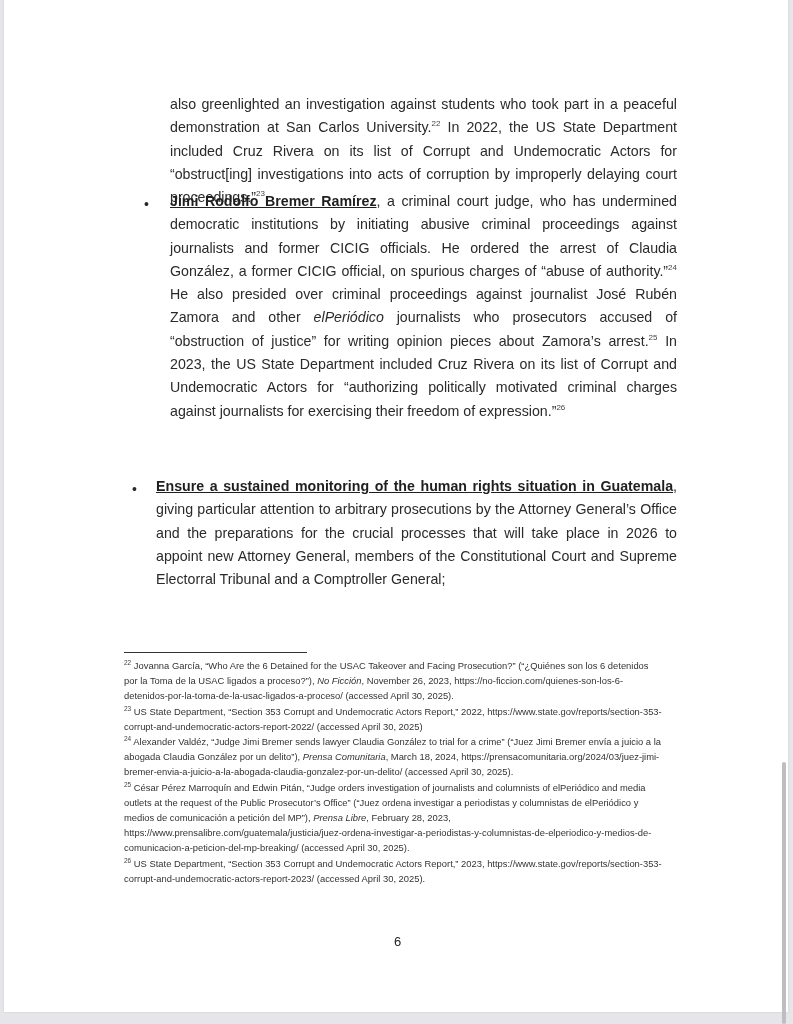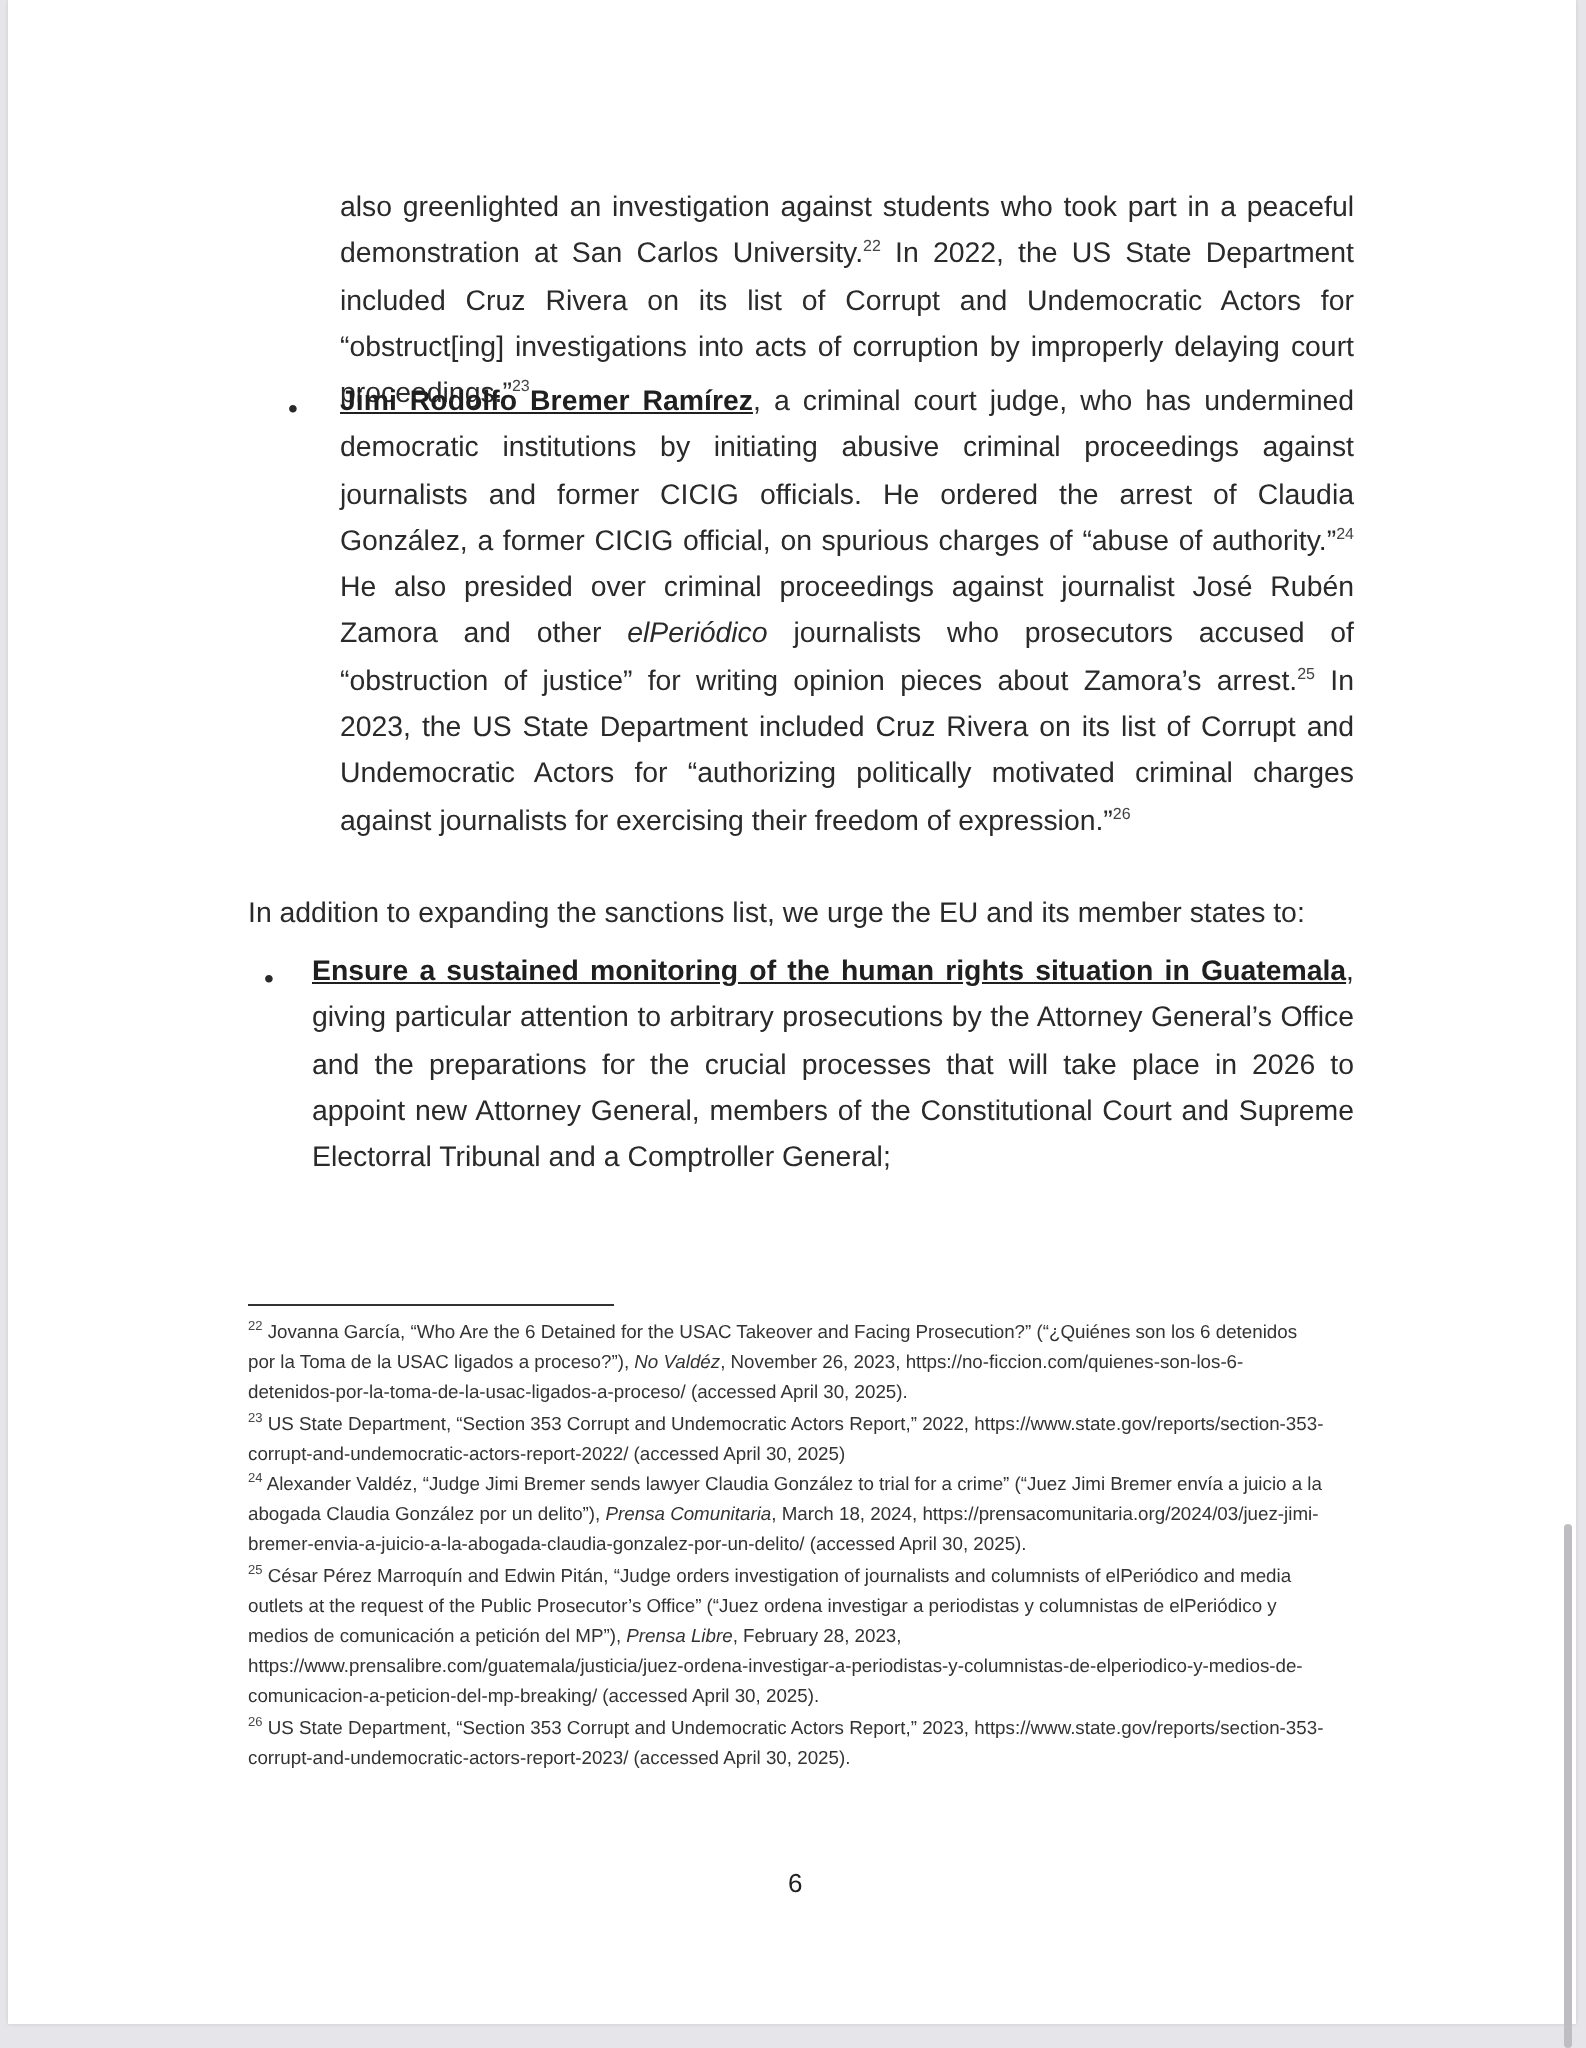--- a/index.html
+++ b/index.html
@@ -46,29 +46,28 @@
 </head>
 <body>
 
 <div class="page">
 
   <div class="body-text indent-block"><span>also greenlighted an investigation against students who took part in a peaceful demonstration at San Carlos University.</span><sup>22</sup><span> In 2022, the US State Department included Cruz Rivera on its list of Corrupt and Undemocratic Actors for “obstruct[ing] investigations into acts of corruption by improperly delaying court proceedings.”</span><sup>23</sup></div>
 
   <span class="bullet" style="left:140px; top:193px;">•</span>
   <div class="body-text bullet-block" style="top:190px;"><b>Jimi Rodolfo Bremer Ramírez</b><span>, a criminal court judge, who has undermined democratic institutions by initiating abusive criminal proceedings against journalists and former CICIG officials. He ordered the arrest of Claudia González, a former CICIG official, on spurious charges of “abuse of authority.”</span><sup>24</sup><span> He also presided over criminal proceedings against journalist José Rubén Zamora and other </span><i>elPeriódico</i><span> journalists who prosecutors accused of “obstruction of justice” for writing opinion pieces about Zamora’s arrest.</span><sup>25</sup><span> In 2023, the US State Department included Cruz Rivera on its list of Corrupt and Undemocratic Actors for “authorizing politically motivated criminal charges against journalists for exercising their freedom of expression.”</span><sup>26</sup></div>
 
-  <div class="lead">In addition to expanding the sanctions list, we urge the EU and its member states to:</div>
 
   <span class="bullet" style="left:128px; top:478px;">•</span>
   <div class="body-text" style="left:152px; width:521px; top:475px;"><b>Ensure a sustained monitoring of the human rights situation in Guatemala</b><span>, giving particular attention to arbitrary prosecutions by the Attorney General’s Office and the preparations for the crucial processes that will take place in 2026 to appoint new Attorney General, members of the Constitutional Court and Supreme Electorral Tribunal and a Comptroller General;</span></div>
 
   <div class="fn-rule"></div>
 
   <div class="footnotes">
-    <p><sup>22</sup><span> Jovanna García, “Who Are the 6 Detained for the USAC Takeover and Facing Prosecution?” (“¿Quiénes son los 6 detenidos por la Toma de la USAC ligados a proceso?”), </span><i>No Valdéz</i><span>, November 26, 2023, https://no-ficcion.com/quienes-son-los-6-detenidos-por-la-toma-de-la-usac-ligados-a-proceso/ (accessed April 30, 2025).</span></p>
+    <p><sup>22</sup><span> Jovanna García, “Who Are the 6 Detained for the USAC Takeover and Facing Prosecution?” (“¿Quiénes son los 6 detenidos por la Toma de la USAC ligados a proceso?”), </span><i>No Ficción</i><span>, November 26, 2023, https://no-ficcion.com/quienes-son-los-6-detenidos-por-la-toma-de-la-usac-ligados-a-proceso/ (accessed April 30, 2025).</span></p>
     <p><sup>23</sup><span> US State Department, “Section 353 Corrupt and Undemocratic Actors Report,” 2022, https://www.state.gov/reports/section-353-corrupt-and-undemocratic-actors-report-2022/ (accessed April 30, 2025)</span></p>
     <p><sup>24</sup><span> Alexander Valdéz, “Judge Jimi Bremer sends lawyer Claudia González to trial for a crime” (“Juez Jimi Bremer envía a juicio a la abogada Claudia González por un delito”), </span><i>Prensa Comunitaria</i><span>, March 18, 2024, https://prensacomunitaria.org/2024/03/juez-jimi-bremer-envia-a-juicio-a-la-abogada-claudia-gonzalez-por-un-delito/ (accessed April 30, 2025).</span></p>
     <p><sup>25</sup><span> César Pérez Marroquín and Edwin Pitán, “Judge orders investigation of journalists and columnists of elPeriódico and media outlets at the request of the Public Prosecutor’s Office” (“Juez ordena investigar a periodistas y columnistas de elPeriódico y medios de comunicación a petición del MP”), </span><i>Prensa Libre</i><span>, February 28, 2023, https://www.prensalibre.com/guatemala/justicia/juez-ordena-investigar-a-periodistas-y-columnistas-de-elperiodico-y-medios-de-comunicacion-a-peticion-del-mp-breaking/ (accessed April 30, 2025).</span></p>
     <p><sup>26</sup><span> US State Department, “Section 353 Corrupt and Undemocratic Actors Report,” 2023, https://www.state.gov/reports/section-353-corrupt-and-undemocratic-actors-report-2023/ (accessed April 30, 2025).</span></p>
   </div>
 
   <div class="page-num">6</div>
 </div>
 
 <div class="scrollbar"></div>

